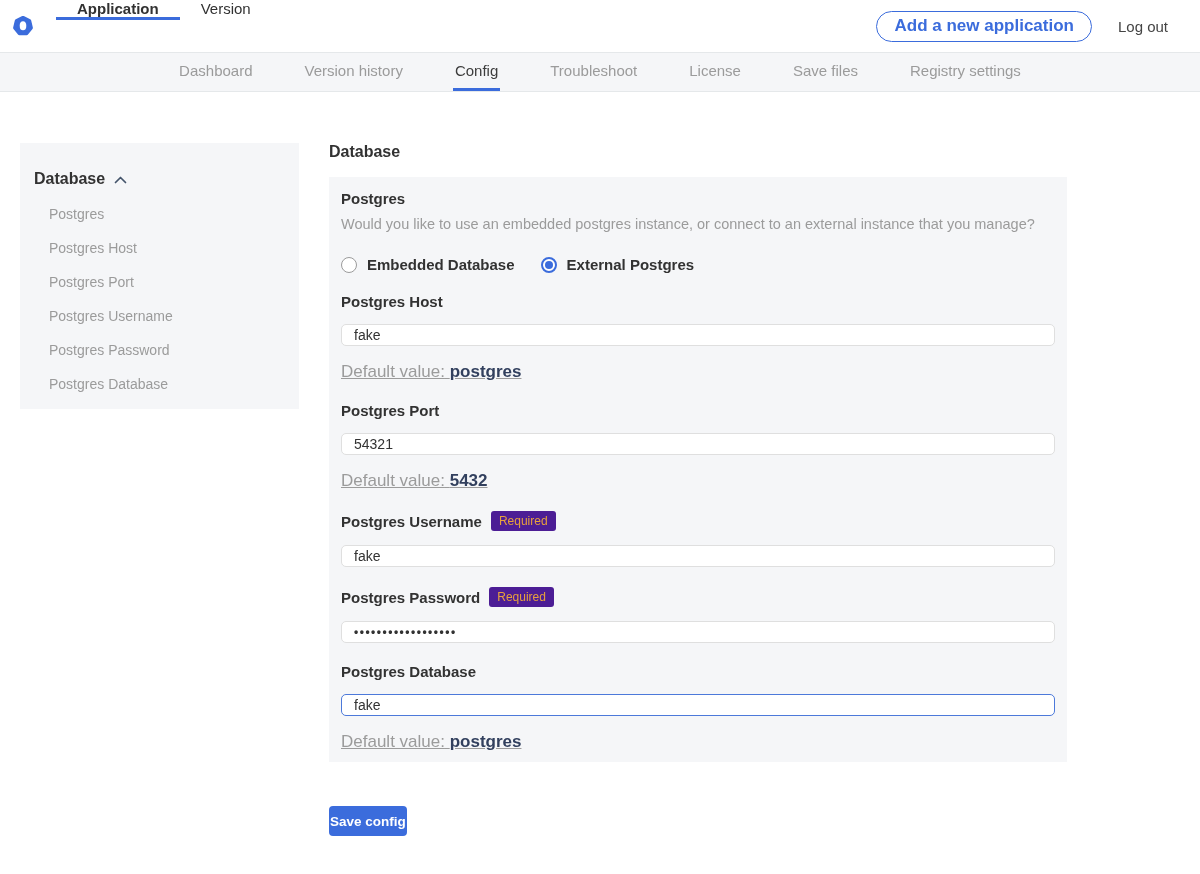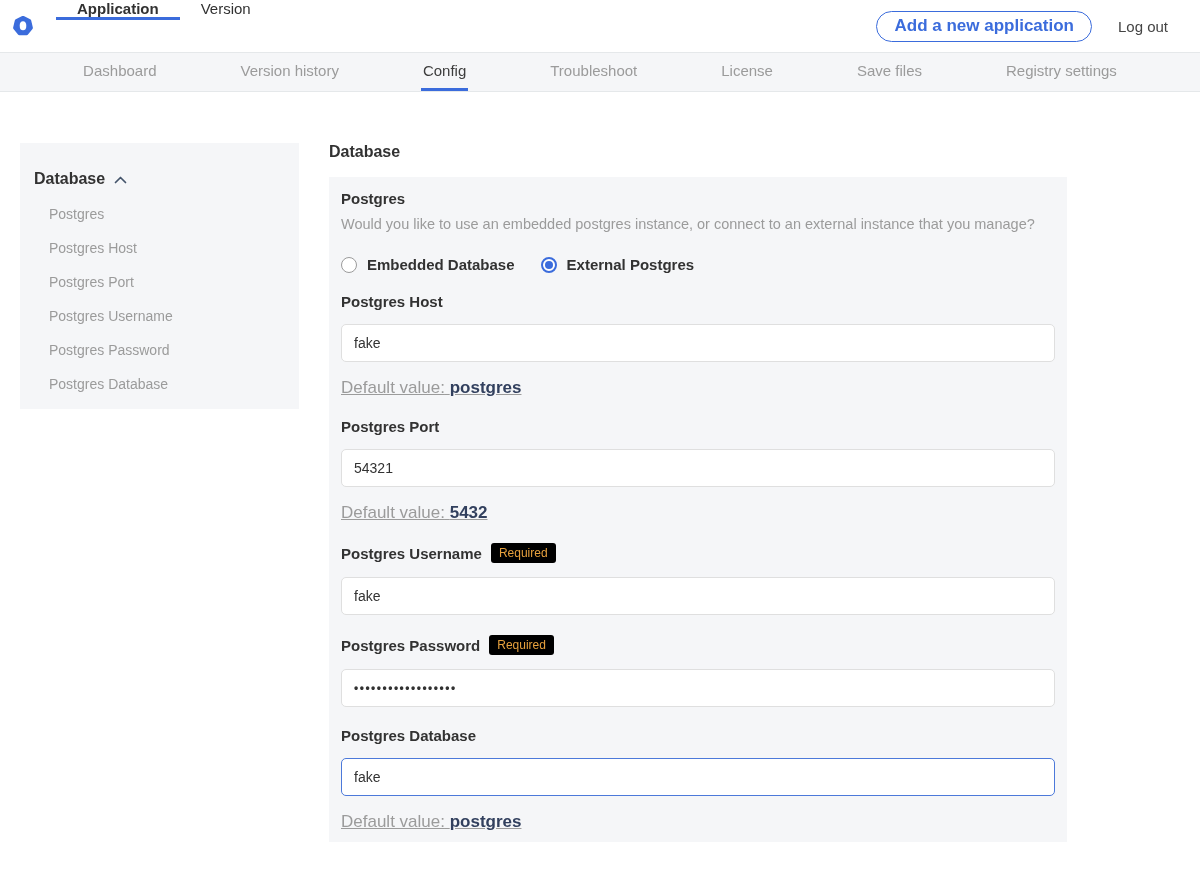--- a/index.html
+++ b/index.html
@@ -32,21 +32,21 @@
     font-family: "Liberation Sans", sans-serif;
     font-size: 17px; font-weight: bold; padding: 0 17px; height: 31px;
     border-radius: 16px; cursor: pointer;
   }
   .logout { font-size: 15px; color: #444444; cursor: pointer; }
 
   
   .subnav {
     height: 40px; background: #f5f6f8;
     border-top: 1px solid #e5e8ea; border-bottom: 1px solid #e5e8ea;
-    display: flex; justify-content: center; align-items: stretch; gap: 80px;
+    display: flex; justify-content: center; align-items: stretch; gap: 48px;
   }
   .sub-tab {
     display: flex; align-items: center; font-size: 15px; color: #9b9b9b;
     cursor: pointer; border-bottom: 3px solid transparent; padding: 0 2px;
   }
   .sub-tab.active { color: #3d3d3d; border-bottom-color: #3b6cdc; }
 
   
   .content { display: flex; padding: 51px 0 0 20px; align-items: flex-start; }
 
@@ -80,25 +80,25 @@
   .radio.checked { border: 2px solid #3b6cdc; }
   .radio.checked::after {
     content: ""; position: absolute; left: 2px; top: 2px;
     width: 8px; height: 8px; border-radius: 50%; background: #3b6cdc;
   }
 
   .field { margin-top: 20px; }
   .field-label-row { display: flex; align-items: center; }
   .field-label { font-size: 15px; font-weight: bold; color: #323232; }
   .required-badge {
-    margin-left: 9px; background: #000000; color: #e7a13d;
+    margin-left: 9px; background: #4c1d95; color: #e7a13d;
     font-size: 12px; padding: 3px 8px; border-radius: 3px;
   }
   .text-input {
-    display: block; margin-top: 14px; width: 100%; height: 38px;
+    display: block; margin-top: 14px; width: 100%; height: 22px;
     border: 1px solid #dfdfdf; border-radius: 5px; background: #ffffff;
     padding: 0 12px; font-family: "Liberation Sans", sans-serif;
     font-size: 14px; color: #323232; outline: none;
   }
   .text-input.focused { border-color: #4c79da; }
   .text-input.masked { font-size: 12px; letter-spacing: 1.5px; font-weight: bold; }
   .helper { margin-top: 16px; font-size: 17px; color: #9b9b9b; text-decoration: underline; }
   .helper b { color: #32405e; font-weight: bold; }
 
   .save-btn {

